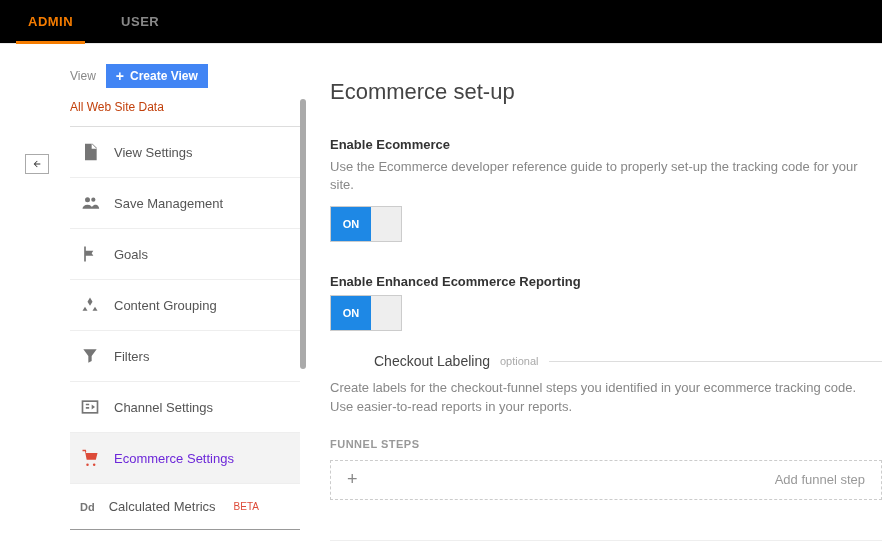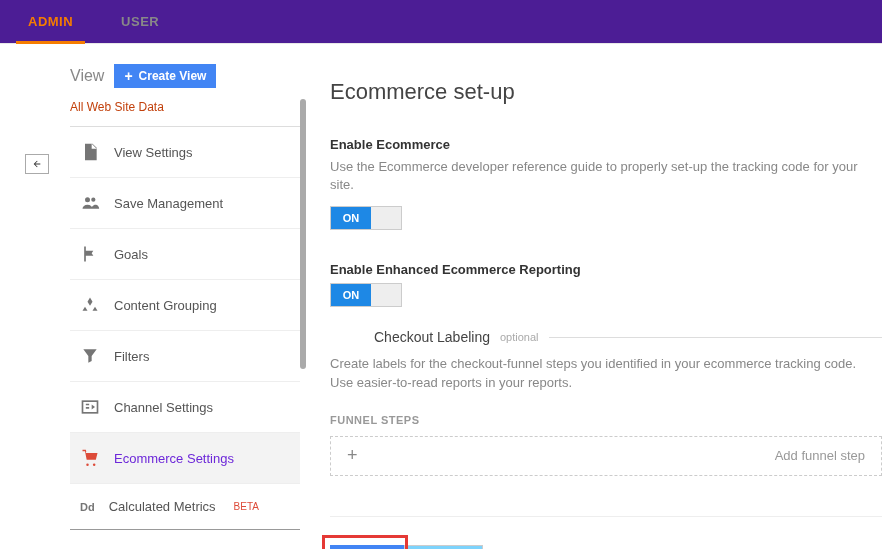--- a/index.html
+++ b/index.html
@@ -1,30 +1,30 @@
 <!DOCTYPE html>
 <html><head>
   <meta charset="utf-8">
   <style>
     * { box-sizing: border-box; margin: 0; padding: 0; font-family: Arial, Helvetica, sans-serif; }
     body { background: #fff; width: 882px; height: 549px; overflow: hidden; }
     
-    .tabs { background: #4c1d95; border-bottom: 1px solid #e8e8e8; padding: 0 20px; height: 44px; display: flex; align-items: center; gap: 32px; }
+    .tabs { background: #000000; border-bottom: 1px solid #e8e8e8; padding: 0 20px; height: 44px; display: flex; align-items: center; gap: 32px; }
     .tab { font-size: 13px; font-weight: bold; color: #888; letter-spacing: 0.5px; padding: 14px 8px; cursor: pointer; position: relative; }
     .tab.active { color: #f57c00; }
     .tab.active::after { content: ''; position: absolute; left: -4px; right: -4px; bottom: -1px; height: 3px; background: #f57c00; }
     
     .content { display: flex; height: 505px; }
     .sidebar { width: 300px; padding: 20px 0 0 70px; position: relative; }
     
     .back-btn { position: absolute; left: 25px; top: 110px; width: 24px; height: 20px; border: 1px solid #aaa; background: #fff; display: flex; align-items: center; justify-content: center; cursor: pointer; }
     .back-btn svg { width: 14px; height: 10px; fill: #333; }
     
     .view-row { display: flex; align-items: center; gap: 10px; margin-bottom: 12px; }
-    .view-label { font-size: 16px; color: #888; }
+    .view-label { font-size: 12px; color: #888; }
     .create-view-btn { background: #4285f4; color: #fff; font-size: 12px; font-weight: bold; padding: 5px 10px; border: none; display: flex; align-items: center; gap: 6px; cursor: pointer; }
     .plus { font-size: 14px; line-height: 1; }
     
     .all-data { font-size: 12px; color: #c2410c; padding-bottom: 12px; border-bottom: 1px solid #ddd; margin-bottom: 0; }
     
     .menu-item { display: flex; align-items: center; gap: 14px; padding: 15px 10px; border-bottom: 1px solid #eee; cursor: pointer; font-size: 13px; color: #555; }
     .menu-item.active { background: #f3f3f3; color: #6d28d9; }
     .menu-item.active .icon { fill: #dd4b39; }
     .menu-item .icon { width: 20px; height: 20px; fill: #757575; flex-shrink: 0; }
     .icon-text { font-weight: bold; font-size: 11px; color: #757575; }
@@ -32,21 +32,21 @@
     
     .section-head { font-size: 11px; font-weight: bold; color: #757575; padding: 18px 10px 8px; border-top: 1px solid #999; letter-spacing: 0.3px; }
     
     .scrollbar { width: 6px; background: #aaa; height: 270px; position: absolute; left: 300px; top: 55px; border-radius: 3px; }
     
     .main { flex: 1; padding: 35px 0 0 30px; overflow: hidden; }
     .page-title { font-size: 22px; color: #444; font-weight: normal; margin-bottom: 18px; }
     .subhead { font-size: 13px; font-weight: bold; color: #333; margin-bottom: 6px; margin-top: 32px; }
     .desc { font-size: 13px; color: #888; margin-bottom: 12px; line-height: 1.4; }
     
-    .toggle { width: 72px; height: 24px; border: 1px solid #ccc; display: flex; margin-bottom: 22px; cursor: pointer; }
+    .toggle { width: 72px; height: 36px; border: 1px solid #ccc; display: flex; margin-bottom: 22px; cursor: pointer; }
     .toggle-on { width: 40px; background: #1e88e5; color: #fff; font-size: 11px; font-weight: bold; display: flex; align-items: center; justify-content: center; }
     .toggle-off { flex: 1; background: #eee; }
     
     .section-divider { display: flex; align-items: center; gap: 10px; margin-bottom: 10px; }
     .section-label { font-size: 14px; color: #444; margin-left: 44px; }
     .optional { font-size: 11px; color: #aaa; }
     .divider-line { flex: 1; height: 1px; background: #ddd; }
     
     .funnel-head { font-size: 11px; font-weight: bold; color: #999; letter-spacing: 0.5px; margin: 22px 0 10px; }
     .funnel-box { display: flex; align-items: center; border: 1px dashed #ccc; height: 40px; padding: 0 16px; margin-bottom: 40px; }

